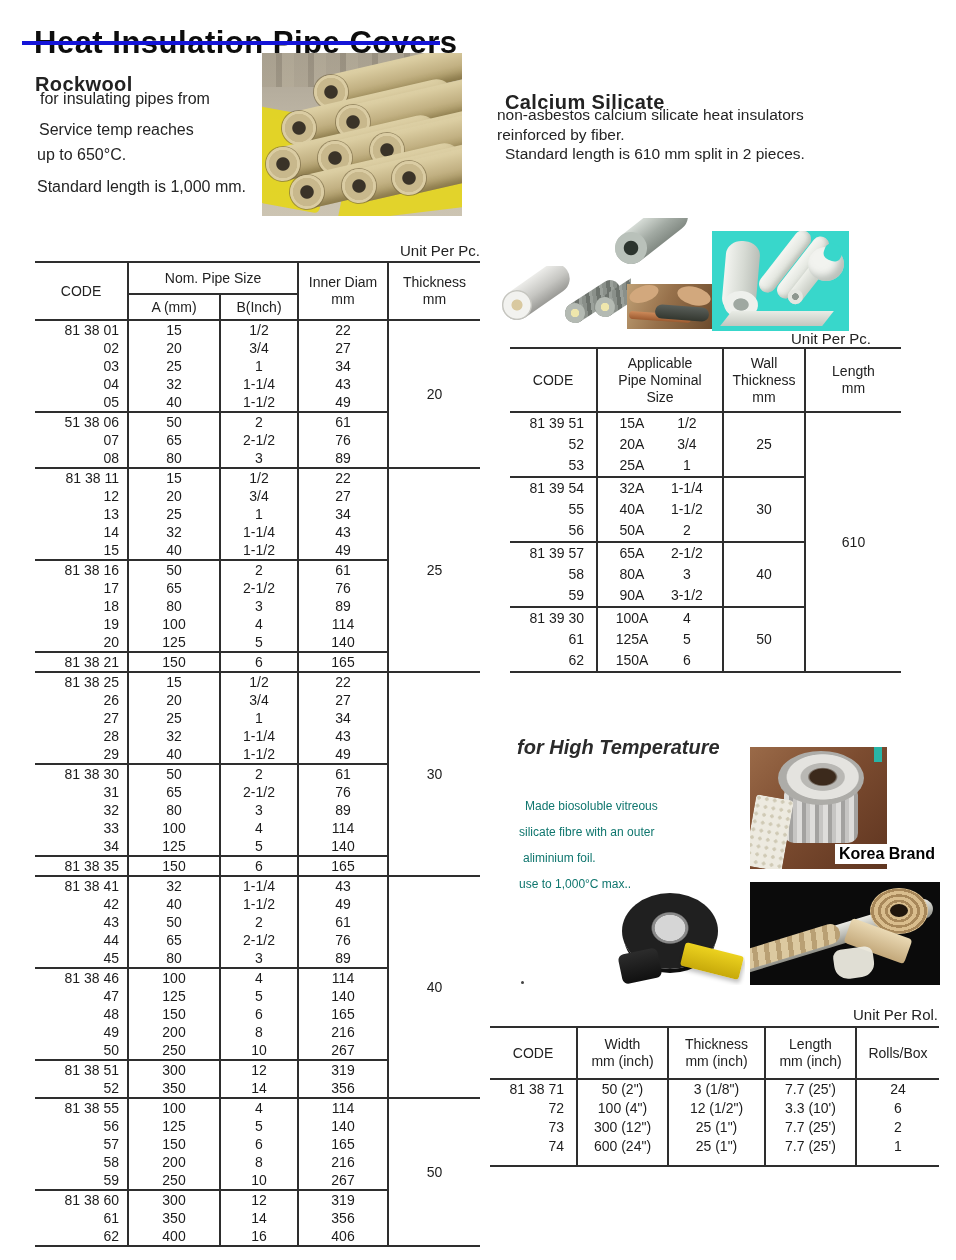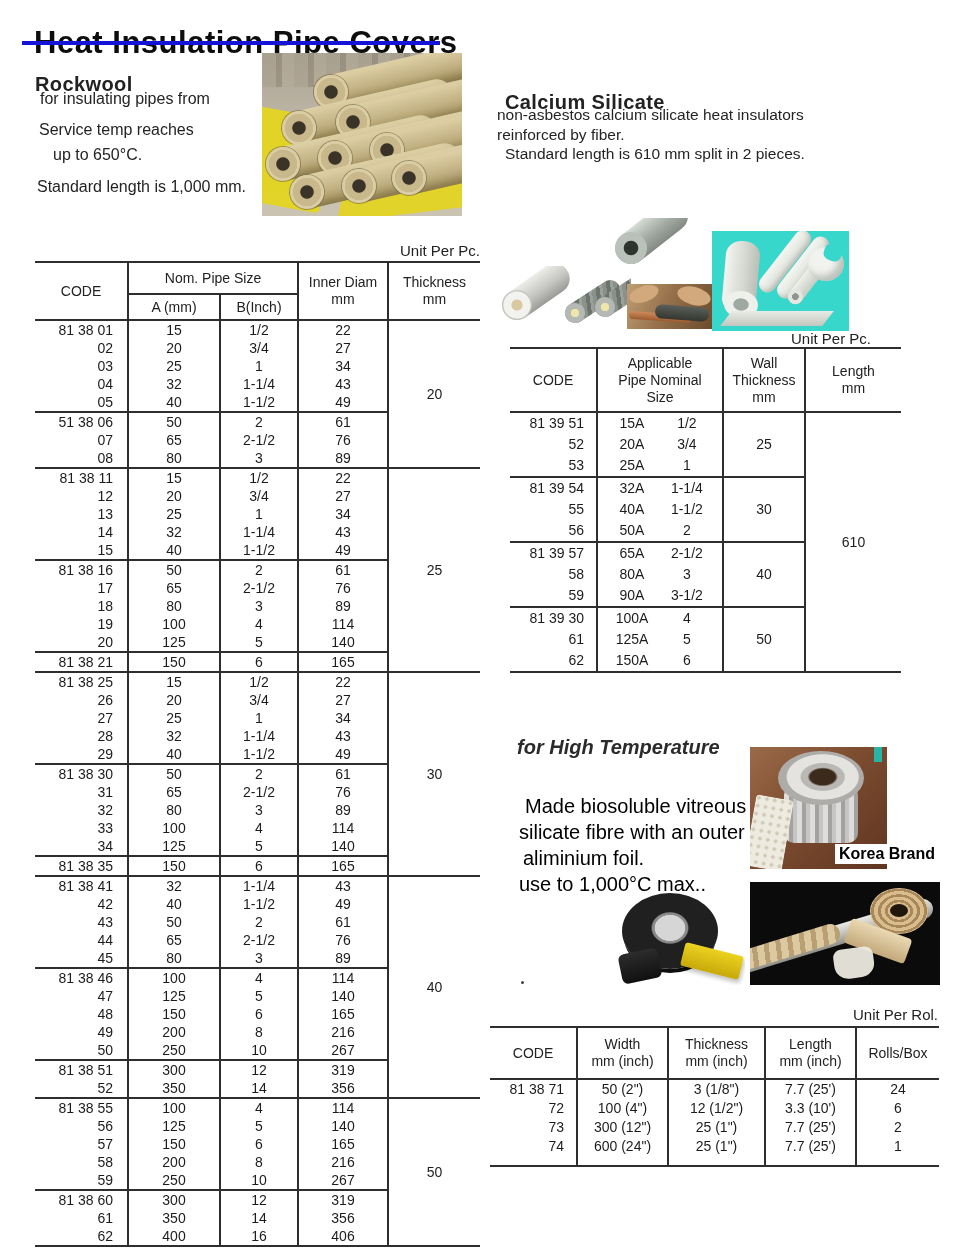--- a/index.html
+++ b/index.html
@@ -11,21 +11,21 @@
   #page-title{left:34px;top:4px;font-size:31px;font-weight:bold;letter-spacing:.5px;color:#0d0d0d;}
   #title-underline{left:22px;top:41px;width:418px;height:4px;background:#1414d8;}
 
   
   .sec-head{font-size:20px;font-weight:bold;letter-spacing:.4px;color:#222;}
   #rockwool-heading{left:35px;top:56px;}
   #rockwool-desc{left:37px;top:86px;font-size:16px;line-height:25px;color:#242424;}
   #rockwool-desc .r1{margin-left:3px;}
   #rockwool-desc .r2{margin-left:10px;}
   #rockwool-desc .r3{margin-top:6px;margin-left:2px;}
-  #rockwool-desc .r4{margin-left:16px;}
+  #rockwool-desc .r4{margin-left:0;}
   #rockwool-desc .r5{margin-top:7px;}
 
   #calcium-heading{left:505px;top:74px;}
   #calcium-desc{left:497px;top:105px;font-size:15.5px;line-height:19.5px;color:#242424;}
   #calcium-desc .c3{margin-top:7px;margin-left:6px;}
   #calcium-desc .c4{margin-left:8px;}
 
   
   .unit-label{font-size:15px;color:#222;text-align:right;}
   #unit-rockwool{left:348px;top:242px;width:132px;}
@@ -41,21 +41,21 @@
   td.sub-sep,td.group-sep{border-top:2px solid #2e2e2e;}
   th{font-size:14px;color:#222;text-align:center;vertical-align:middle;}
   .pre{white-space:pre-line;line-height:17px;}
 
   
   #rockwool-table{left:35px;top:261px;width:445px;}
   #rockwool-table th.h1{height:30px;}
   #rockwool-table th.h2{height:24px;}
   #rockwool-table th.nom{border-bottom:2px solid #2e2e2e;}
   #rockwool-table td{height:18px;font-size:14px;line-height:18px;text-align:center;}
-  #rockwool-table td.col-code{text-align:right;padding-right:14px;}
+  #rockwool-table td.col-code{text-align:right;padding-right:8px;}
   #rockwool-table td.col-thick{vertical-align:middle;}
 
   
   #calcium-table{left:510px;top:347px;width:391px;}
   #calcium-table th{height:62px;}
   #calcium-table td{height:21px;font-size:14px;line-height:21px;text-align:center;}
   #calcium-table td.col-code{text-align:right;padding-right:12px;}
   #calcium-table td.col-size{padding:0 6px;}
   #calcium-table td.col-size .size-a{display:inline-block;width:48%;text-align:center;}
   #calcium-table td.col-size .size-b{display:inline-block;width:50%;text-align:center;}
@@ -70,21 +70,21 @@
   #tape-table tbody tr:last-child td{padding-bottom:9px;}
 
   
   #watermark{left:228px;top:622px;z-index:30;white-space:nowrap;
     font-family:"DejaVu Serif",serif;font-weight:bold;font-size:56px;
     color:#fae9e9;-webkit-text-stroke:2px #dda8a8;pointer-events:none;}
 
   
   #tapes-heading1{left:517px;top:706px;font-size:25px;font-weight:bold;font-style:italic;color:#2b2b2b;}
   #tapes-heading2{left:517px;top:736px;font-size:20px;font-weight:bold;font-style:italic;color:#2b2b2b;}
-  #tapes-desc{left:519px;top:793px;font-size:20px;line-height:26px;color:#000000;}
+  #tapes-desc{left:519px;top:793px;font-size:12px;line-height:26px;color:#0f766e;}
   #tapes-desc .t1{margin-left:6px;}
   #tapes-desc .t3{margin-left:4px;}
   #korea-brand{left:835px;top:844px;background:#fff;padding:1px 4px;font-size:16px;font-weight:bold;color:#000;z-index:5;}
   #tiny-dot{left:521px;top:981px;width:3px;height:3px;background:#444;border-radius:50%;}
 
   
   #rockwool-photo{left:262px;top:53px;width:200px;height:163px;overflow:hidden;
     background:linear-gradient(180deg,#a9a193 0%,#b6ae9e 25%,#c3bbaa 55%,#ccc4b2 100%);}
   #rockwool-photo .backband{position:absolute;left:0;top:0;width:100%;height:34px;opacity:.55;
     background:repeating-linear-gradient(90deg,#a89f8c 0 14px,#8a8170 14px 20px,#b3aa95 20px 32px);}

